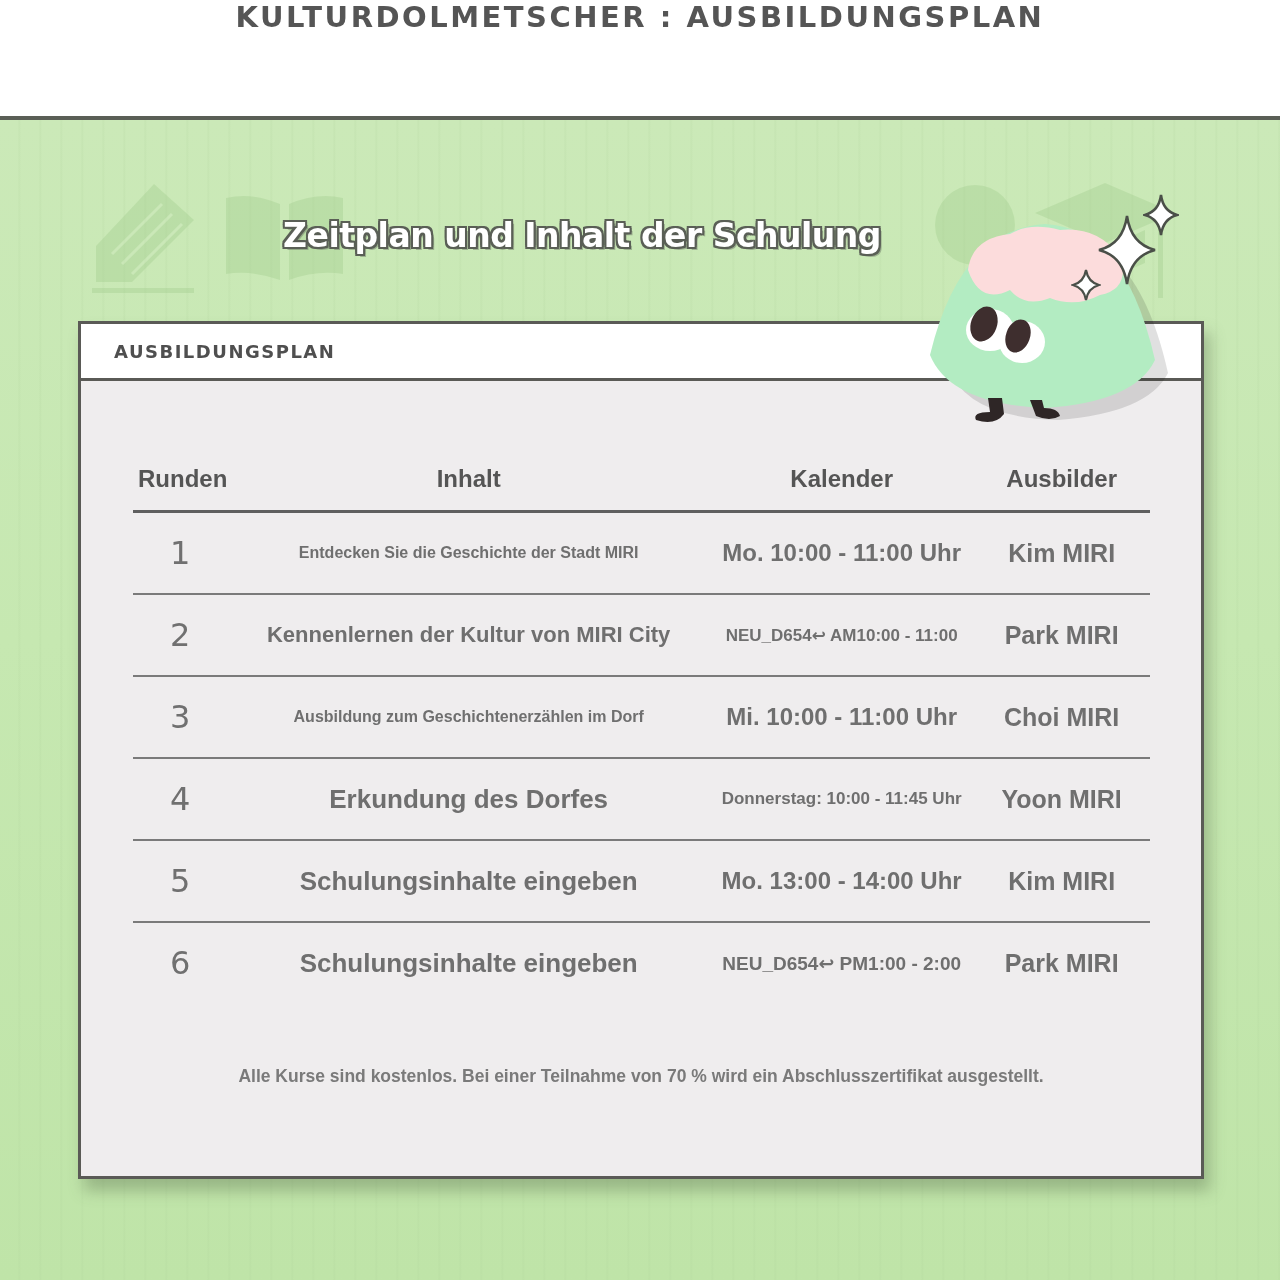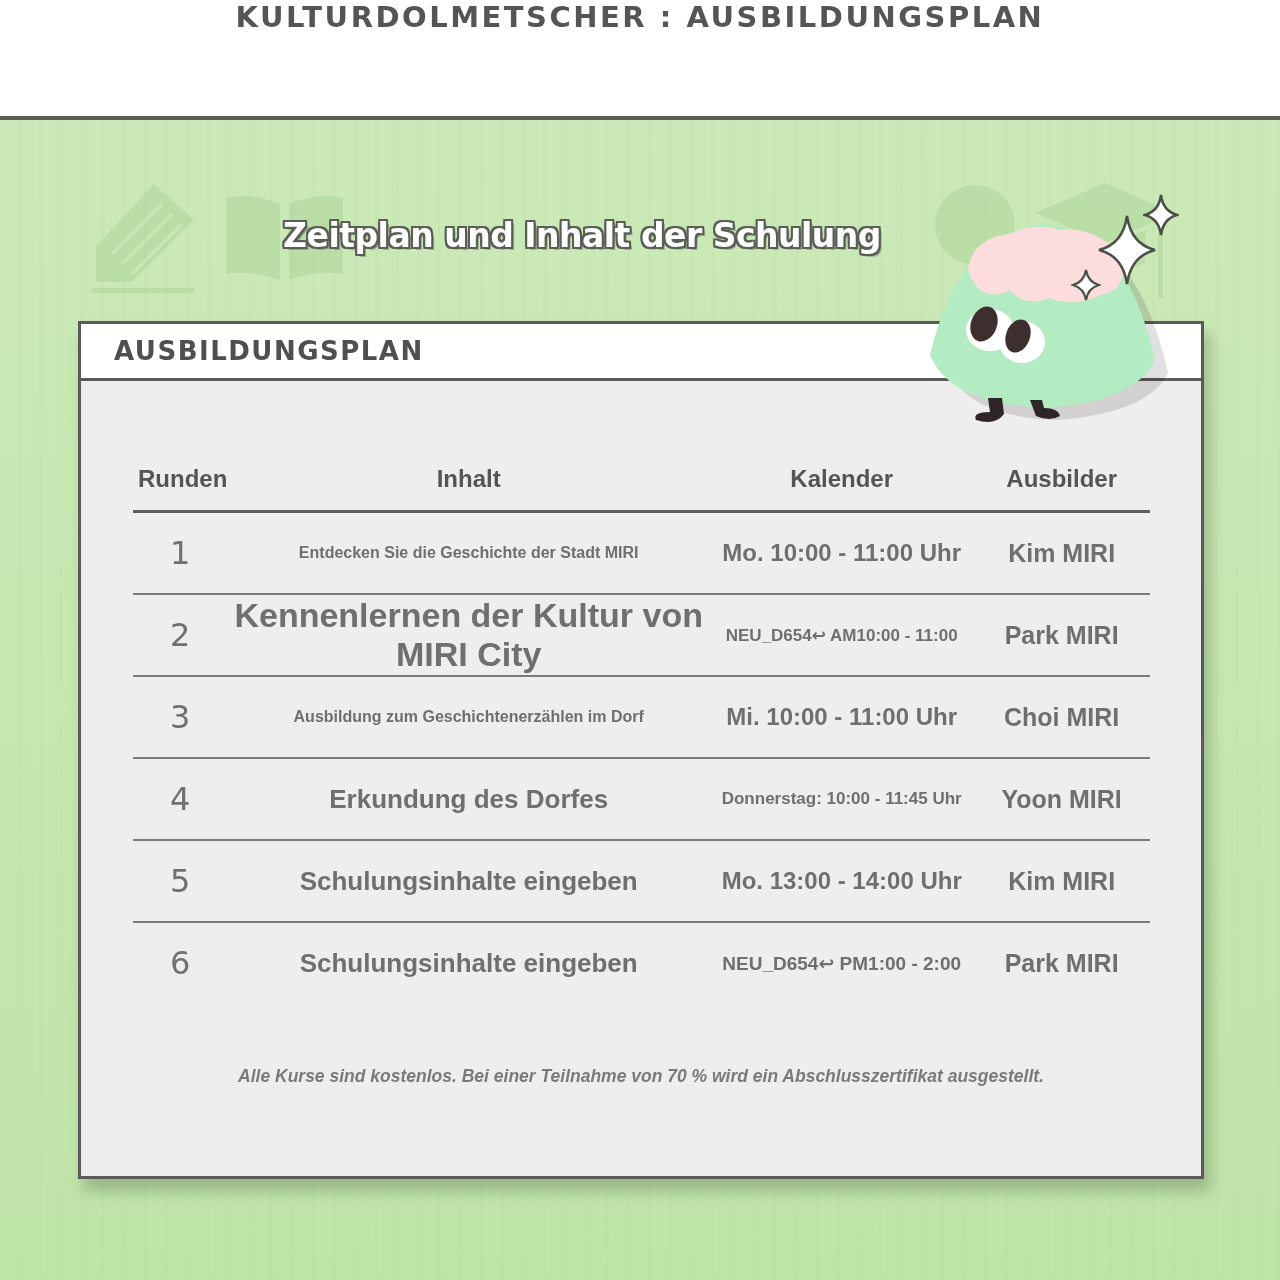--- a/index.html
+++ b/index.html
@@ -38,21 +38,21 @@
   .card {
     position:absolute; left:78px; top:321px; width:1120px; height:852px;
     background:#efedee; border:3px solid #5a5a56;
     box-shadow: 6px 12px 14px rgba(80,100,70,0.35);
   }
   .card-head {
     height:54px; background:#ffffff; border-bottom:3px solid #5a5a56;
     display:flex; align-items:center; padding-left:33px;
   }
   .card-head span {
-    font-family:"DejaVu Sans", sans-serif; font-weight:bold; font-size:26px;
+    font-family:"DejaVu Sans", sans-serif; font-weight:bold; font-size:18px;
     letter-spacing:1.5px; color:#4f4f4f;
   }
   table {
     position:absolute; left:52px; top:124px; width:1017px; border-collapse:collapse;
     color:#6e6e6e;
   }
   th {
     font-family:"Liberation Sans", sans-serif; font-weight:bold; font-size:24px;
     color:#555555; height:62px; vertical-align:middle; border-bottom:3px solid #5f5f5f;
     padding:0;
@@ -62,26 +62,26 @@
     padding:0; font-weight:bold; color:#6f6f6f;
   }
   tr:last-child td { border-bottom:none; }
   .c-num { width:92px; font-weight:normal; font-size:32px; color:#707070; font-family:"DejaVu Sans", sans-serif; }
   .c-inh { width:484px; }
   .c-kal { width:264px; }
   .c-aus { width:177px; font-size:25px; }
   .th-num { text-align:left; padding-left:5px; }
   .sz-s { font-size:16px; }
   .sz-m { font-size:26px; }
-  .sz-l { font-size:34px; }
+  .sz-l { font-size:22px; }
   .kal-m { font-size:24px; }
   .kal-s { font-size:17px; }
   .footnote {
     position:absolute; left:0; width:1120px; top:738px; text-align:center;
-    font-weight:bold; font-size:17.5px; color:#7a7a7a; line-height:29px;font-style:italic;
+    font-weight:bold; font-size:17.5px; color:#7a7a7a; line-height:29px;
   }
   .mascot { position:absolute; left:900px; top:190px; width:300px; height:250px; }
 </style>
 </head>
 <body>
 
 <div class="topbar">
   <h1>KULTURDOLMETSCHER : AUSBILDUNGSPLAN</h1>
 </div>
 <div class="topline"></div>

